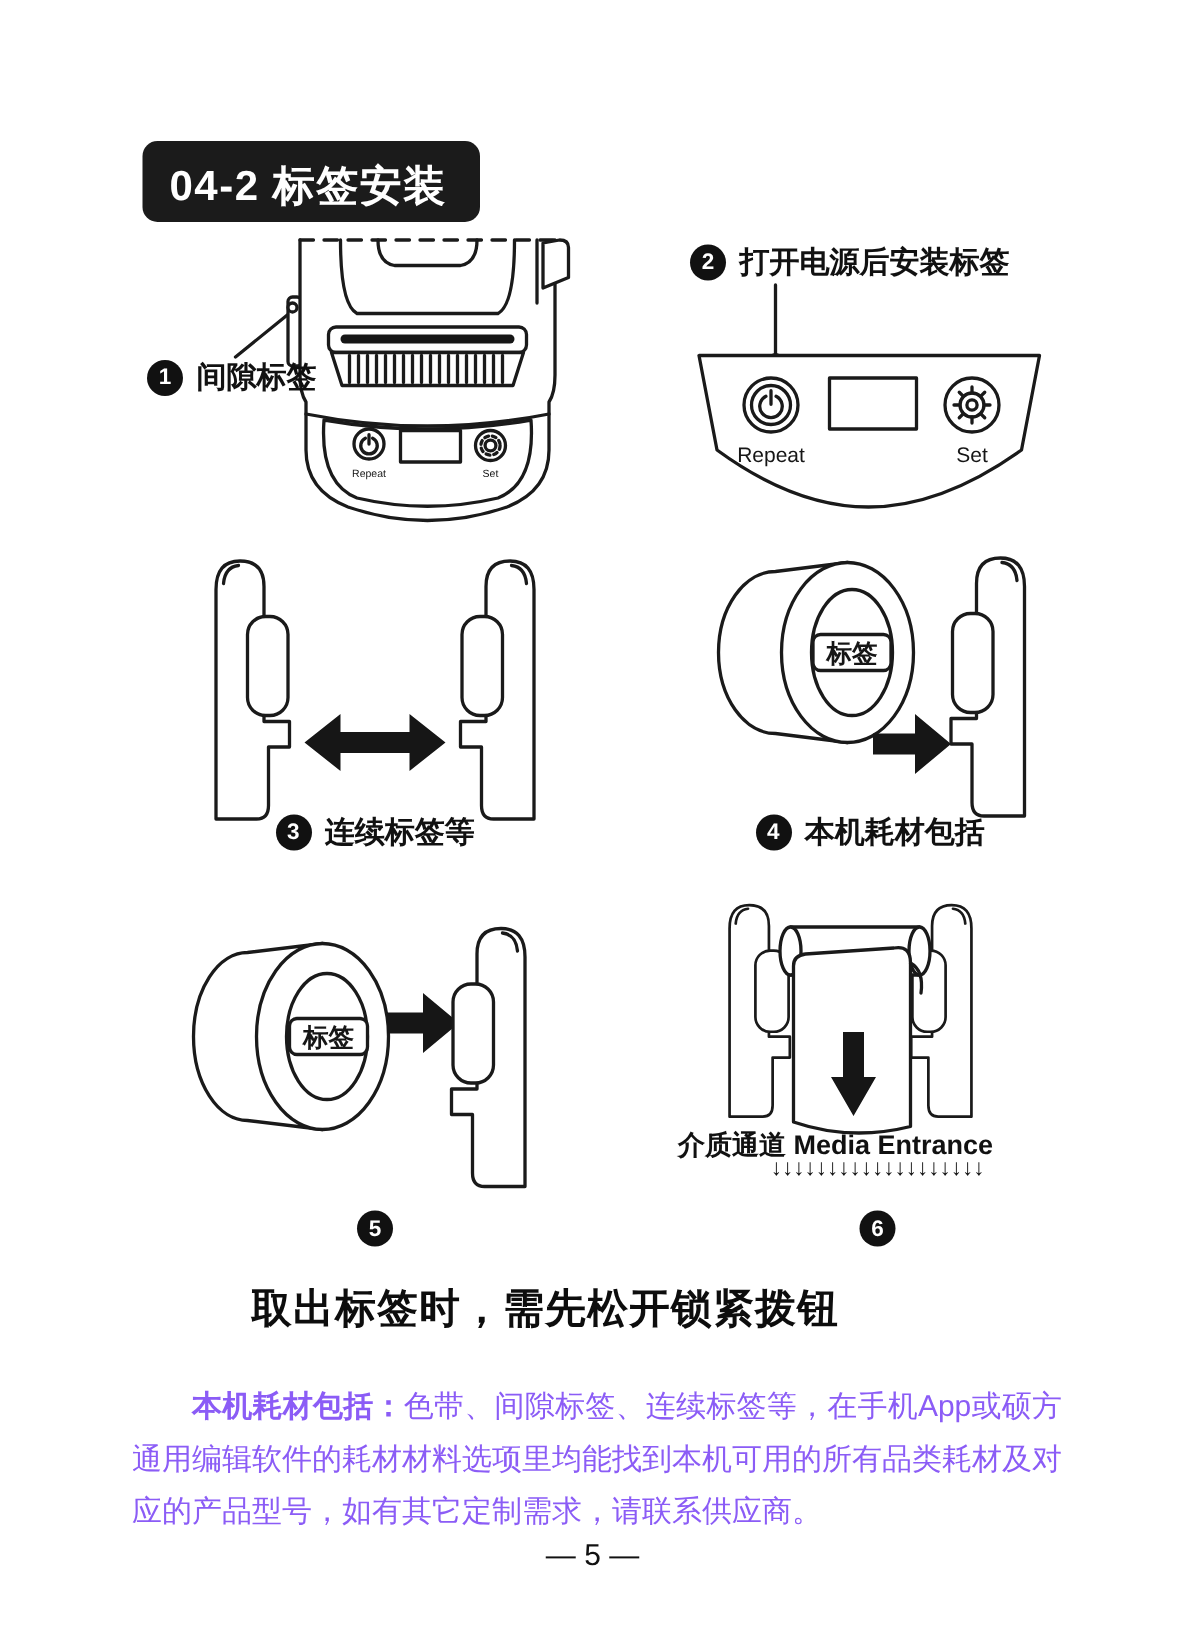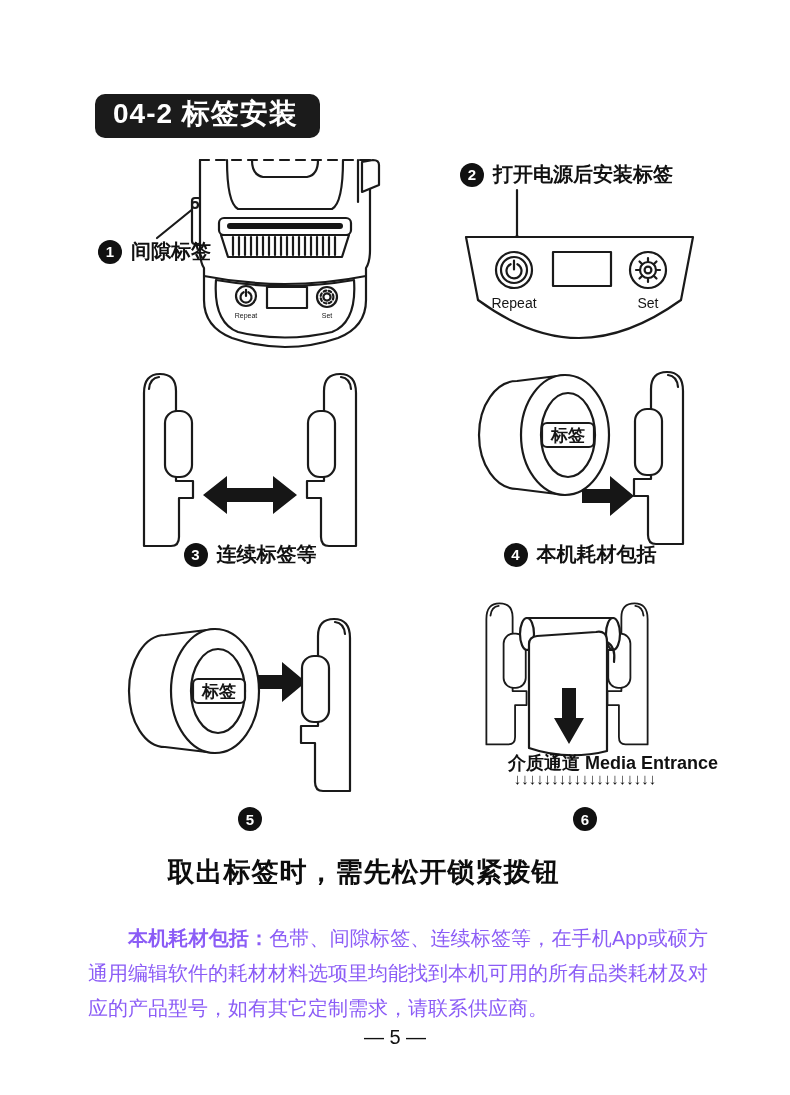--- a/index.html
+++ b/index.html
@@ -4,40 +4,40 @@
 <style>
   html,body{margin:0;padding:0;background:#ffffff;}
   .page{
     position:relative;width:790px;height:1095px;background:#ffffff;overflow:hidden;
     font-family:"Liberation Sans","DejaVu Sans",sans-serif;color:#161616;
   }
   .abs{position:absolute;}
   
   .title-badge{
     position:absolute;left:95px;top:94px;background:#1b1b1b;color:#ffffff;
-    font-size:28px;font-weight:bold;padding:5px 22px 8px 18px;border-radius:10px;
+    font-size:28px;font-weight:bold;padding:15px 22px 8px 18px;border-radius:10px;
     letter-spacing:1px;line-height:1.1;
   }
   
   .badge{
     display:inline-flex;align-items:center;justify-content:center;
     width:24px;height:24px;border-radius:50%;background:#111;color:#fff;
     font-size:15px;font-weight:bold;flex:0 0 auto;
   }
   .steplabel{position:absolute;display:flex;align-items:center;gap:9px;
     font-size:20px;font-weight:bold;color:#111;white-space:nowrap;}
   .caption{position:absolute;display:flex;align-items:center;justify-content:center;gap:9px;
     font-size:20px;font-weight:bold;color:#111;white-space:nowrap;}
   
   .ln{fill:none;stroke:#1a1a1a;stroke-width:2.2;stroke-linecap:round;stroke-linejoin:round;}
   .fw{fill:#ffffff;stroke:#1a1a1a;stroke-width:2.2;stroke-linecap:round;stroke-linejoin:round;}
   .blk{fill:#161616;stroke:none;}
   .svgtxt{font-family:"Liberation Sans","DejaVu Sans",sans-serif;fill:#161616;}
   
-  .media-title{position:absolute;left:452px;top:751px;width:266px;text-align:right;
+  .media-title{position:absolute;left:452px;top:751px;width:266px;text-align:left;
     font-size:18px;font-weight:bold;color:#111;white-space:nowrap;}
   .media-arrows{position:absolute;left:452px;top:770px;width:266px;text-align:center;
     font-size:15px;font-weight:bold;color:#111;letter-spacing:0px;}
   
   .big-note{position:absolute;left:0;top:854px;width:727px;text-align:center;
     font-size:27px;font-weight:bold;color:#0d0d0d;letter-spacing:1px;}
   .body-par{position:absolute;left:88px;top:901px;width:620px;
     font-size:20px;line-height:35px;text-align:justify;text-indent:2em;color:#8b5cf6;}
   .body-par .lead{font-weight:bold;}
   .pagenum{position:absolute;left:0;top:1026px;width:790px;text-align:center;

